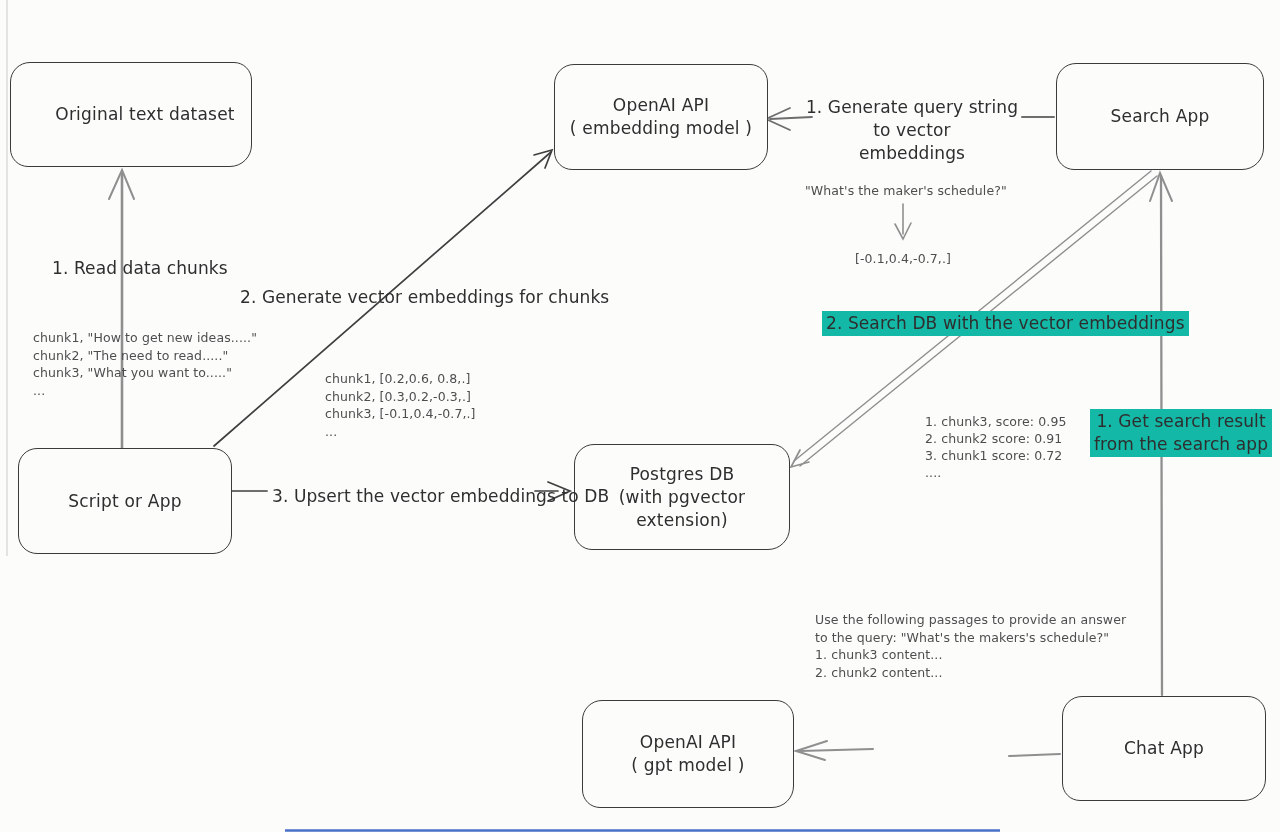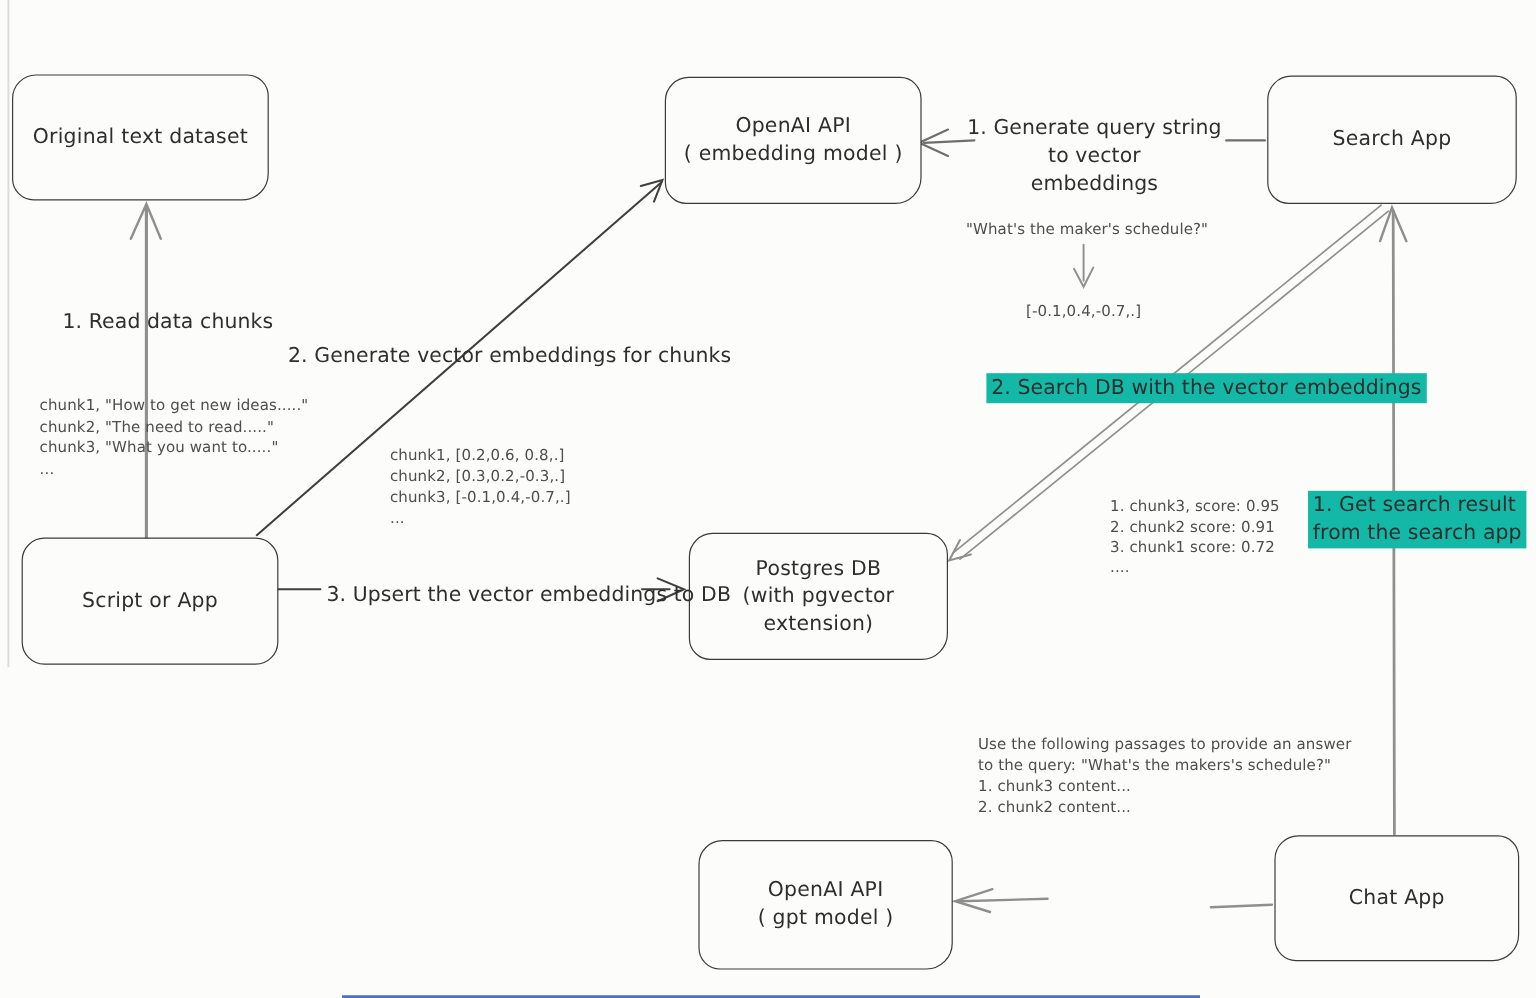--- a/index.html
+++ b/index.html
@@ -26,20 +26,21 @@
     letter-spacing:.2px;
     line-height:23px;
   }
   .edge-label{
     position:absolute;
     color:#2e2e2e;
     font-size:17px;
     letter-spacing:.1px;
     line-height:23px;
     white-space:nowrap;
+    text-align:center;
   }
   .edge-label.center{text-align:center;white-space:normal;}
   .edge-label.masked{background:#14b8a6;padding:1px 4px;}
   .note{
     position:absolute;
     color:#4e4e4e;
     font-size:12.5px;
     line-height:17.5px;
     letter-spacing:.1px;
     white-space:nowrap;
@@ -95,21 +96,21 @@
 
     <g stroke="#8f8f8f" fill="none" stroke-linecap="round">
       <line x1="1009" y1="756" x2="1060" y2="754" stroke-width="2"></line>
       <line x1="800" y1="751" x2="873" y2="749" stroke-width="2"></line>
       <polyline points="827,741 796,751 825,760" stroke-width="2"></polyline>
     </g>
 
     <line x1="285" y1="830.5" x2="1000" y2="830.5" stroke="#4a72c8" stroke-width="2.4"></line>
   </svg>
 
-  <div class="node" style="left:10px;top:62px;width:212px;height:103px;">
+  <div class="node" style="left:10px;top:62px;width:212px;height:103px;padding-left:28px;">
     <span>Original text dataset</span>
   </div>
 
   <div class="node" style="left:554px;top:64px;width:212px;height:104px;">
     <span>OpenAI API</span>
     <span>( embedding model )</span>
   </div>
 
   <div class="node" style="left:1056px;top:63px;width:206px;height:105px;">
     <span>Search App</span>

